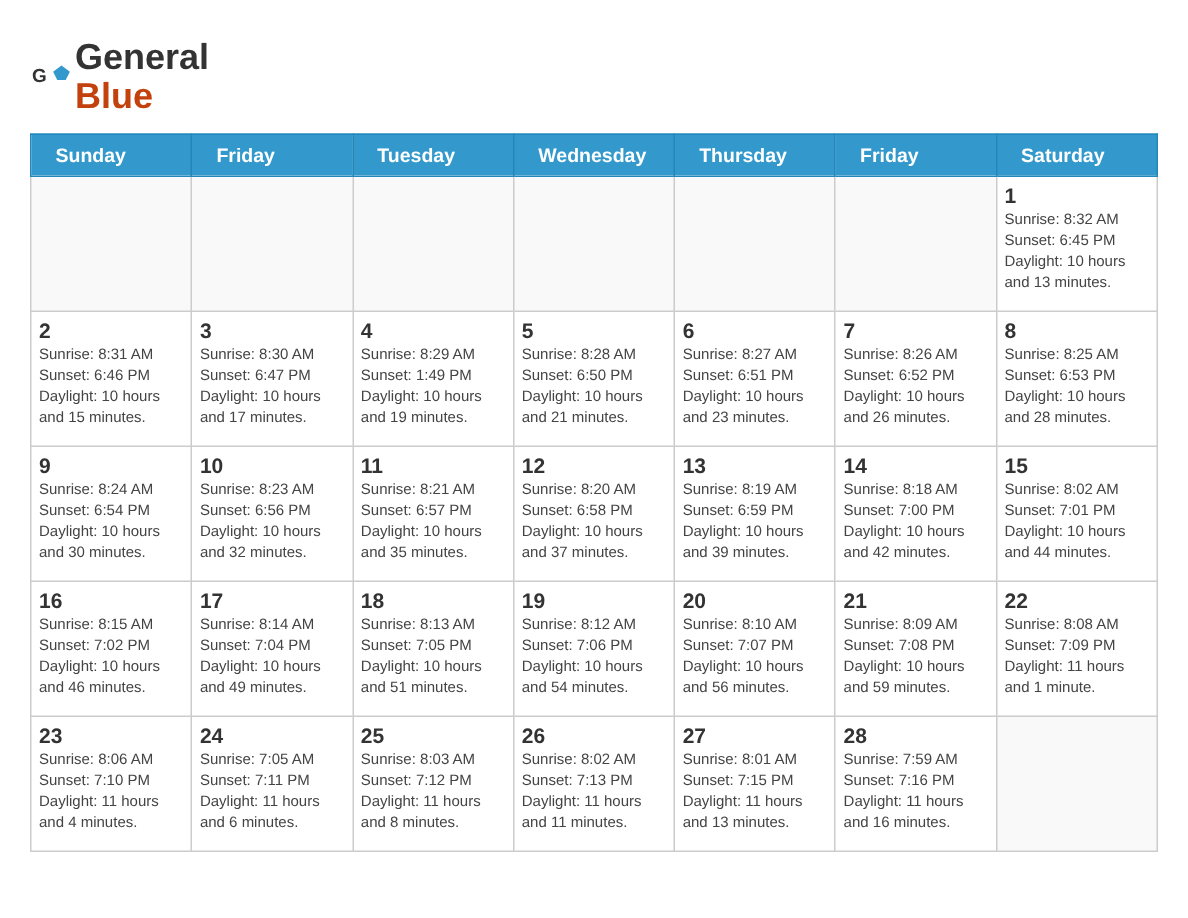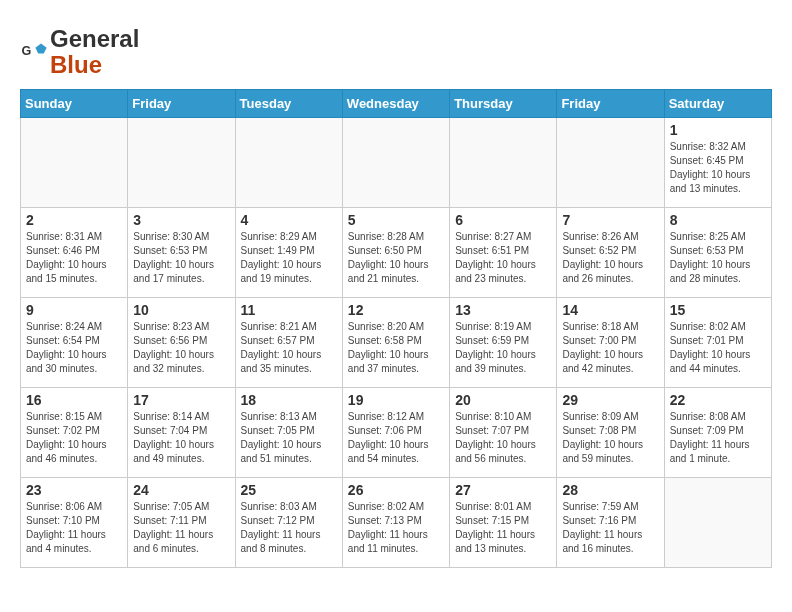--- a/index.html
+++ b/index.html
@@ -49,21 +49,21 @@
       color: #555;
     }
     .calendar-table {
       width: 100%;
       border-collapse: collapse;
       font-size: 11px;
     }
     .calendar-table th {
       background-color: #3399cc;
       color: #fff;
-      padding: 6px 4px;
+      padding: 6px 16px;
       text-align: left;
       font-size: 13px;
       font-weight: bold;
       border: 1px solid #2288bb;
     }
     .calendar-table td {
       border: 1px solid #ccc;
       vertical-align: top;
       padding: 4px 5px;
       width: calc(100% / 7);
@@ -131,21 +131,21 @@
       <tr>
         <td>
           <span class="day-number">2</span>
           <div class="day-info">Sunrise: 8:31 AM
 Sunset: 6:46 PM
 Daylight: 10 hours and 15 minutes.</div>
         </td>
         <td>
           <span class="day-number">3</span>
           <div class="day-info">Sunrise: 8:30 AM
-Sunset: 6:53 PM
+Sunset: 6:47 PM
 Daylight: 10 hours and 17 minutes.</div>
         </td>
         <td>
           <span class="day-number">4</span>
           <div class="day-info">Sunrise: 8:29 AM
 Sunset: 1:49 PM
 Daylight: 10 hours and 19 minutes.</div>
         </td>
         <td>
           <span class="day-number">5</span>
@@ -241,21 +241,21 @@
 Sunset: 7:06 PM
 Daylight: 10 hours and 54 minutes.</div>
         </td>
         <td>
           <span class="day-number">20</span>
           <div class="day-info">Sunrise: 8:10 AM
 Sunset: 7:07 PM
 Daylight: 10 hours and 56 minutes.</div>
         </td>
         <td>
-          <span class="day-number">29</span>
+          <span class="day-number">21</span>
           <div class="day-info">Sunrise: 8:09 AM
 Sunset: 7:08 PM
 Daylight: 10 hours and 59 minutes.</div>
         </td>
         <td>
           <span class="day-number">22</span>
           <div class="day-info">Sunrise: 8:08 AM
 Sunset: 7:09 PM
 Daylight: 11 hours and 1 minute.</div>
         </td>

